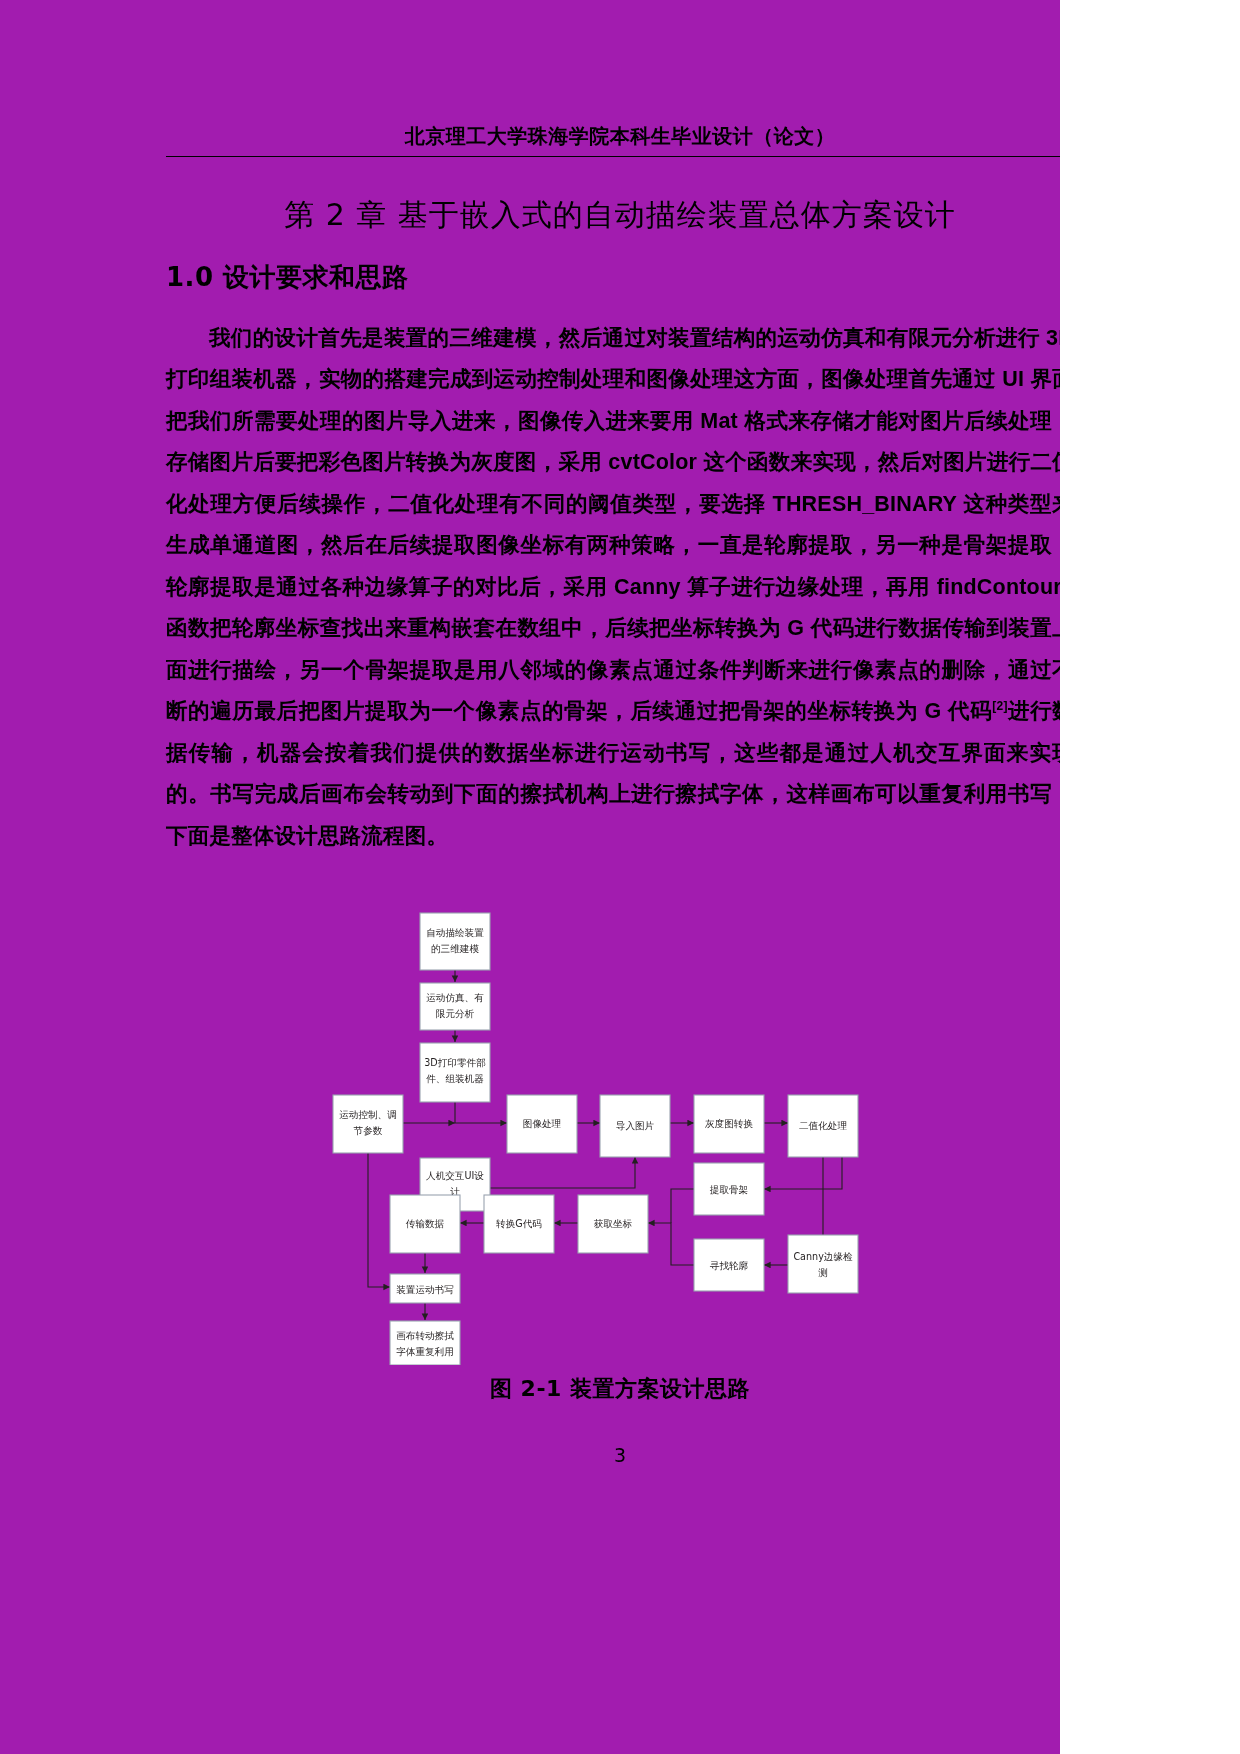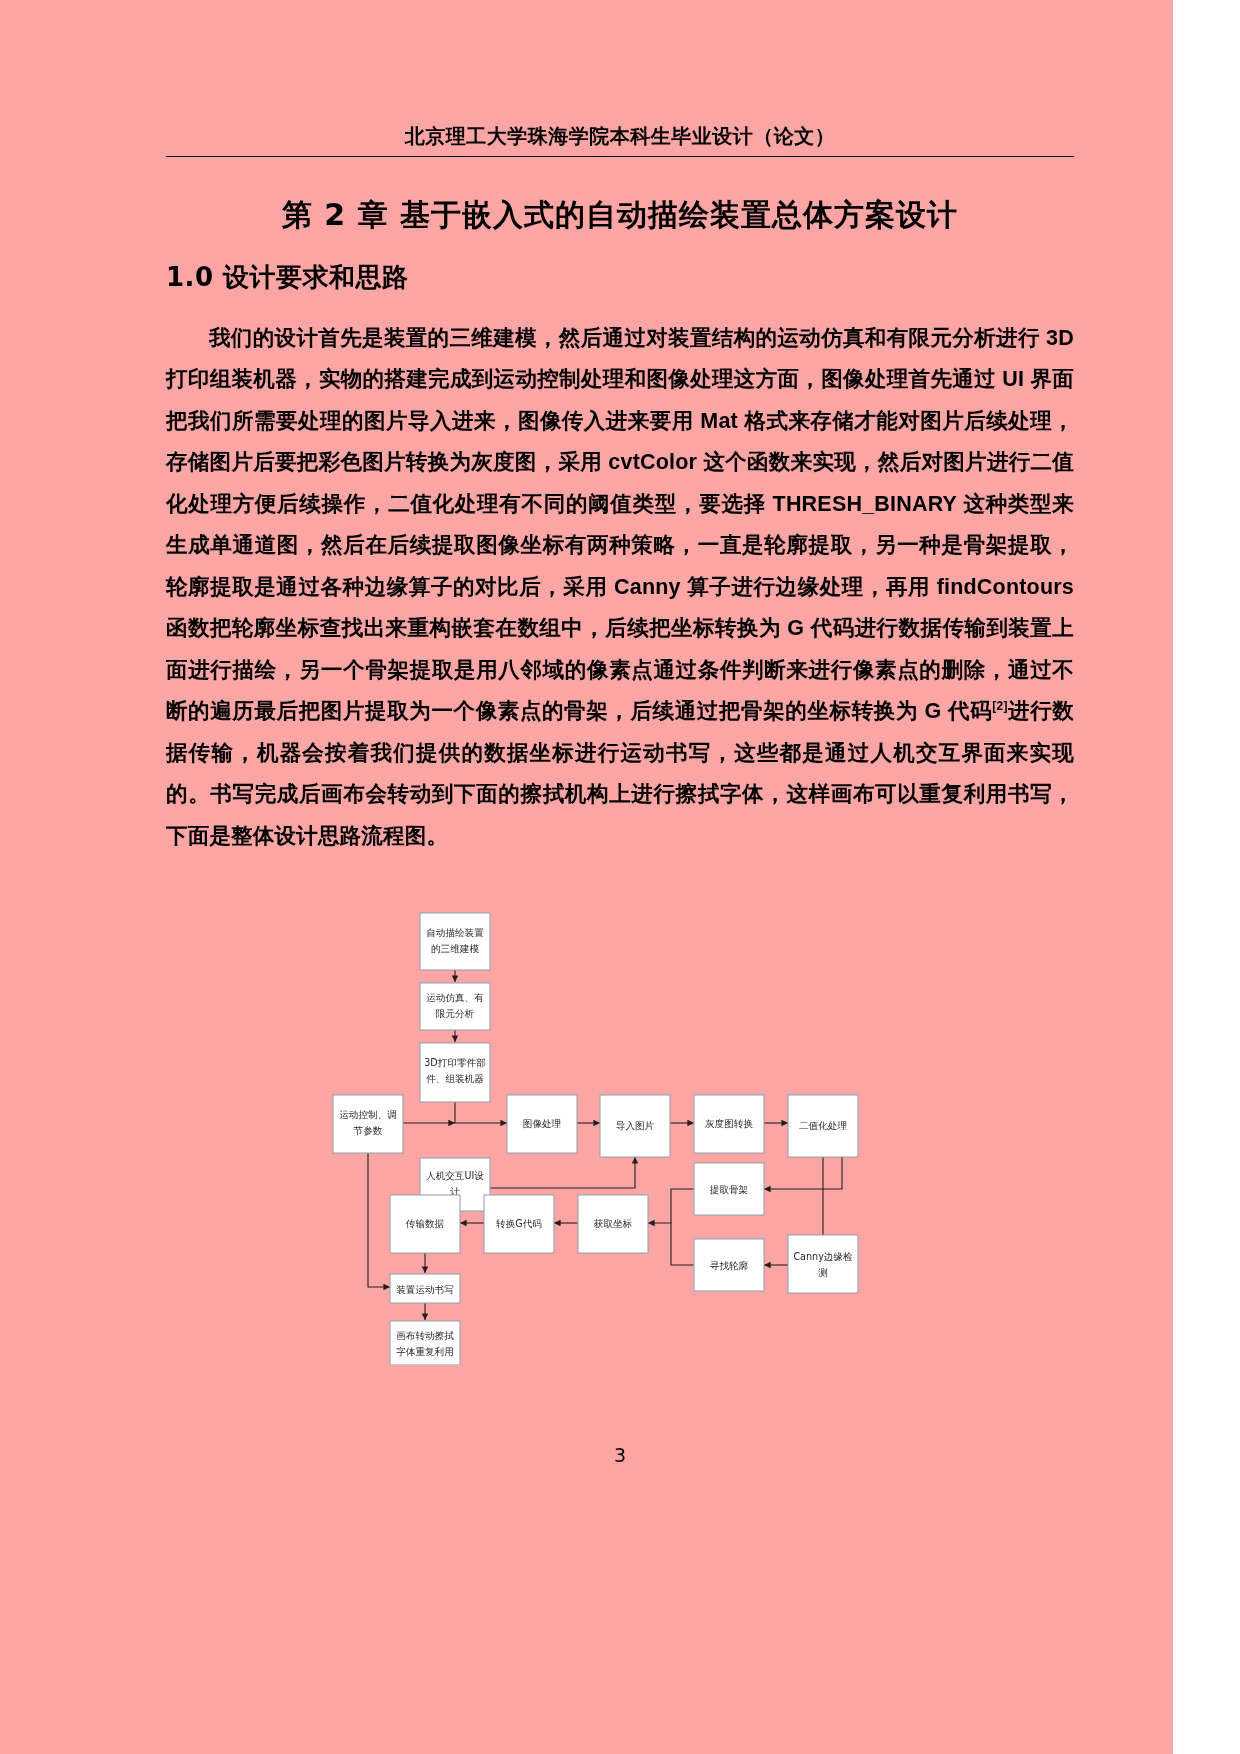--- a/index.html
+++ b/index.html
@@ -6,23 +6,23 @@
     margin: 0;
     padding: 0;
     background: #ffffff;
   }
   body {
     font-family: "Liberation Serif", "DejaVu Serif", serif;
     color: #000000;
   }
   .page {
     position: relative;
-    width: 1173px;
+    width: 1060px;
     height: 1754px;
-    background: #fca5a5;
+    background: #a21caf;
     overflow: hidden;
     box-sizing: border-box;
   }
 
   
   .page-header {
     position: absolute;
     left: 168px;
     top: 124px;
     width: 904px;
@@ -44,21 +44,21 @@
 
   
   .chapter-title {
     position: absolute;
     left: 168px;
     top: 176px;
     width: 904px;
     text-align: center;
     font-family: "DejaVu Sans", "Liberation Sans", sans-serif;
     font-size: 30px;
-    font-weight: 700;
+    font-weight: 400;
     letter-spacing: 1px;
     line-height: 1.25;
   }
 
   
   .section-heading {
     position: absolute;
     left: 166px;
     top: 238px;
     font-family: "DejaVu Sans", "Liberation Sans", sans-serif;
@@ -277,16 +277,17 @@
 
         <g>
           <rect x="208" y="416" width="70" height="44" fill="#ffffff" stroke="#9aa3b0" stroke-width="1.1"></rect>
           <text class="fc-label" x="243" y="434" text-anchor="middle">画布转动擦拭</text>
           <text class="fc-label" x="243" y="450" text-anchor="middle">字体重复利用</text>
         </g>
       </g>
     </svg>
   </div>
 
+  <div class="figure-caption">图 2-1 装置方案设计思路</div>
 
   <div class="page-number">3</div>
 
 </div>
 
 </body></html>

